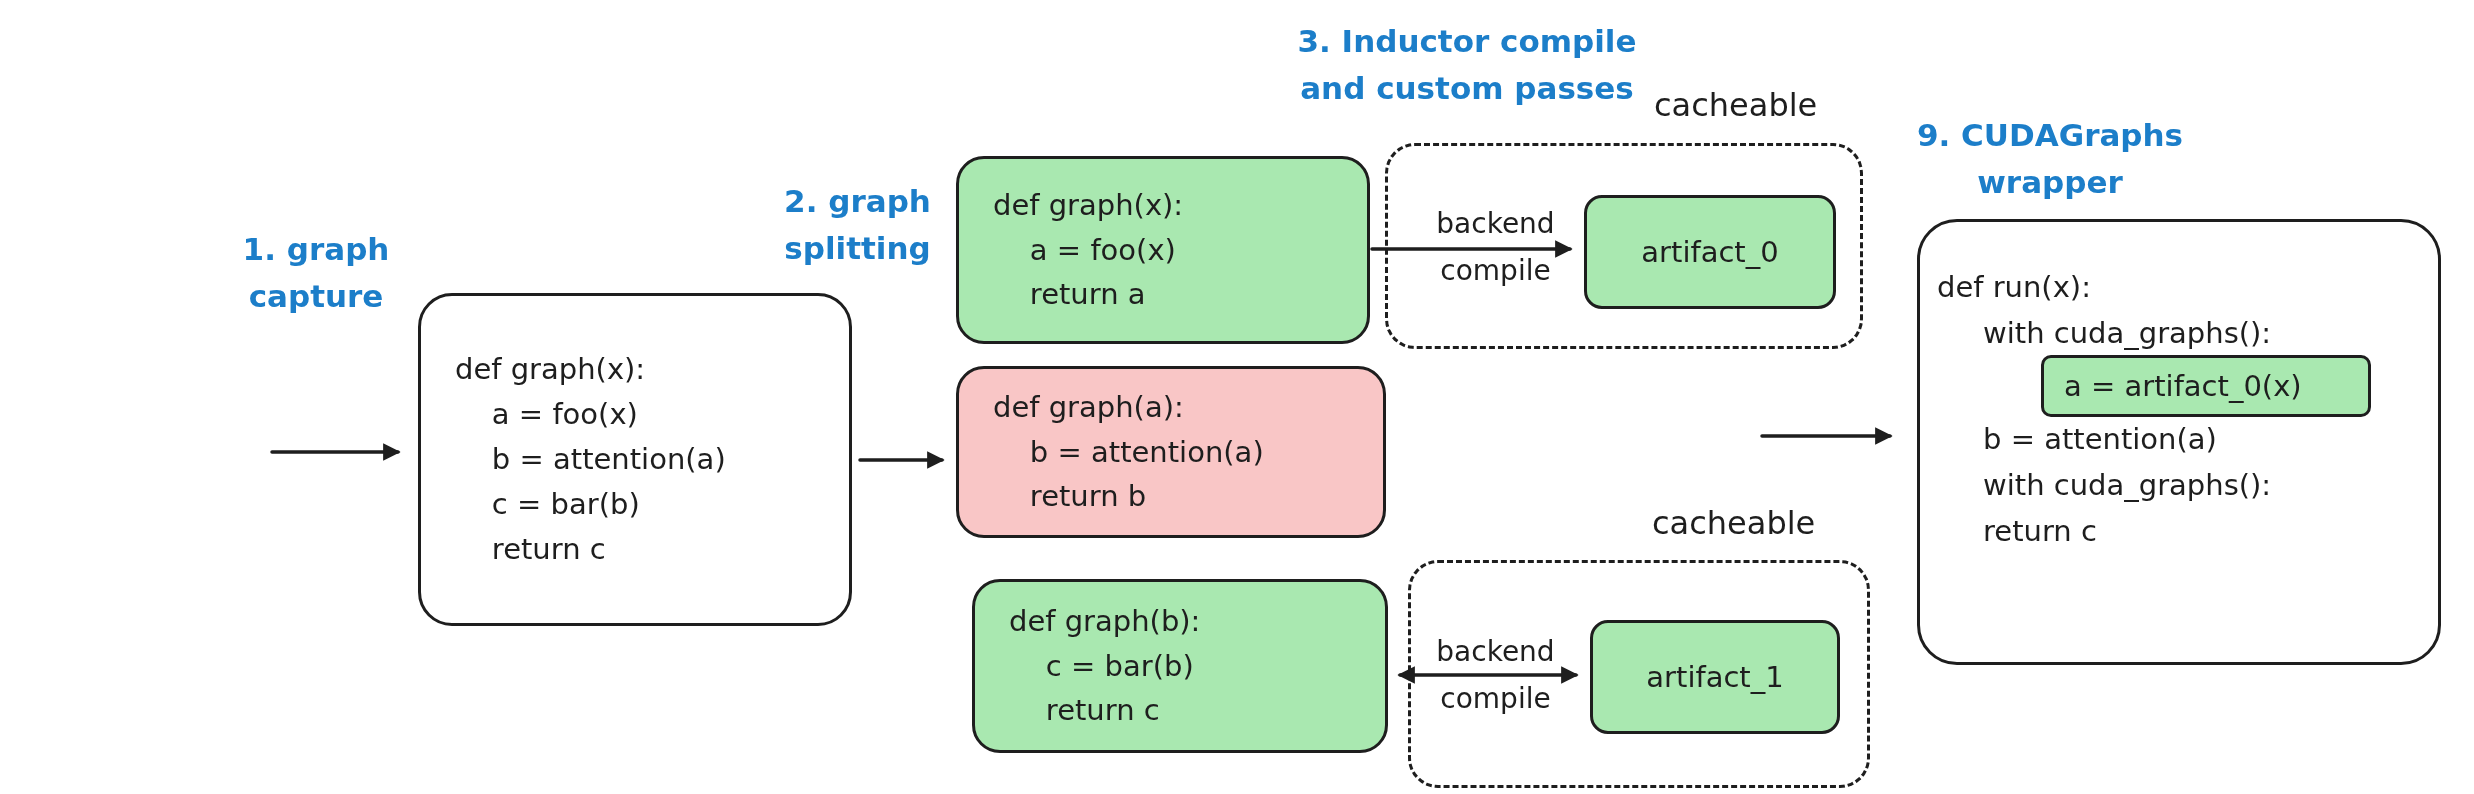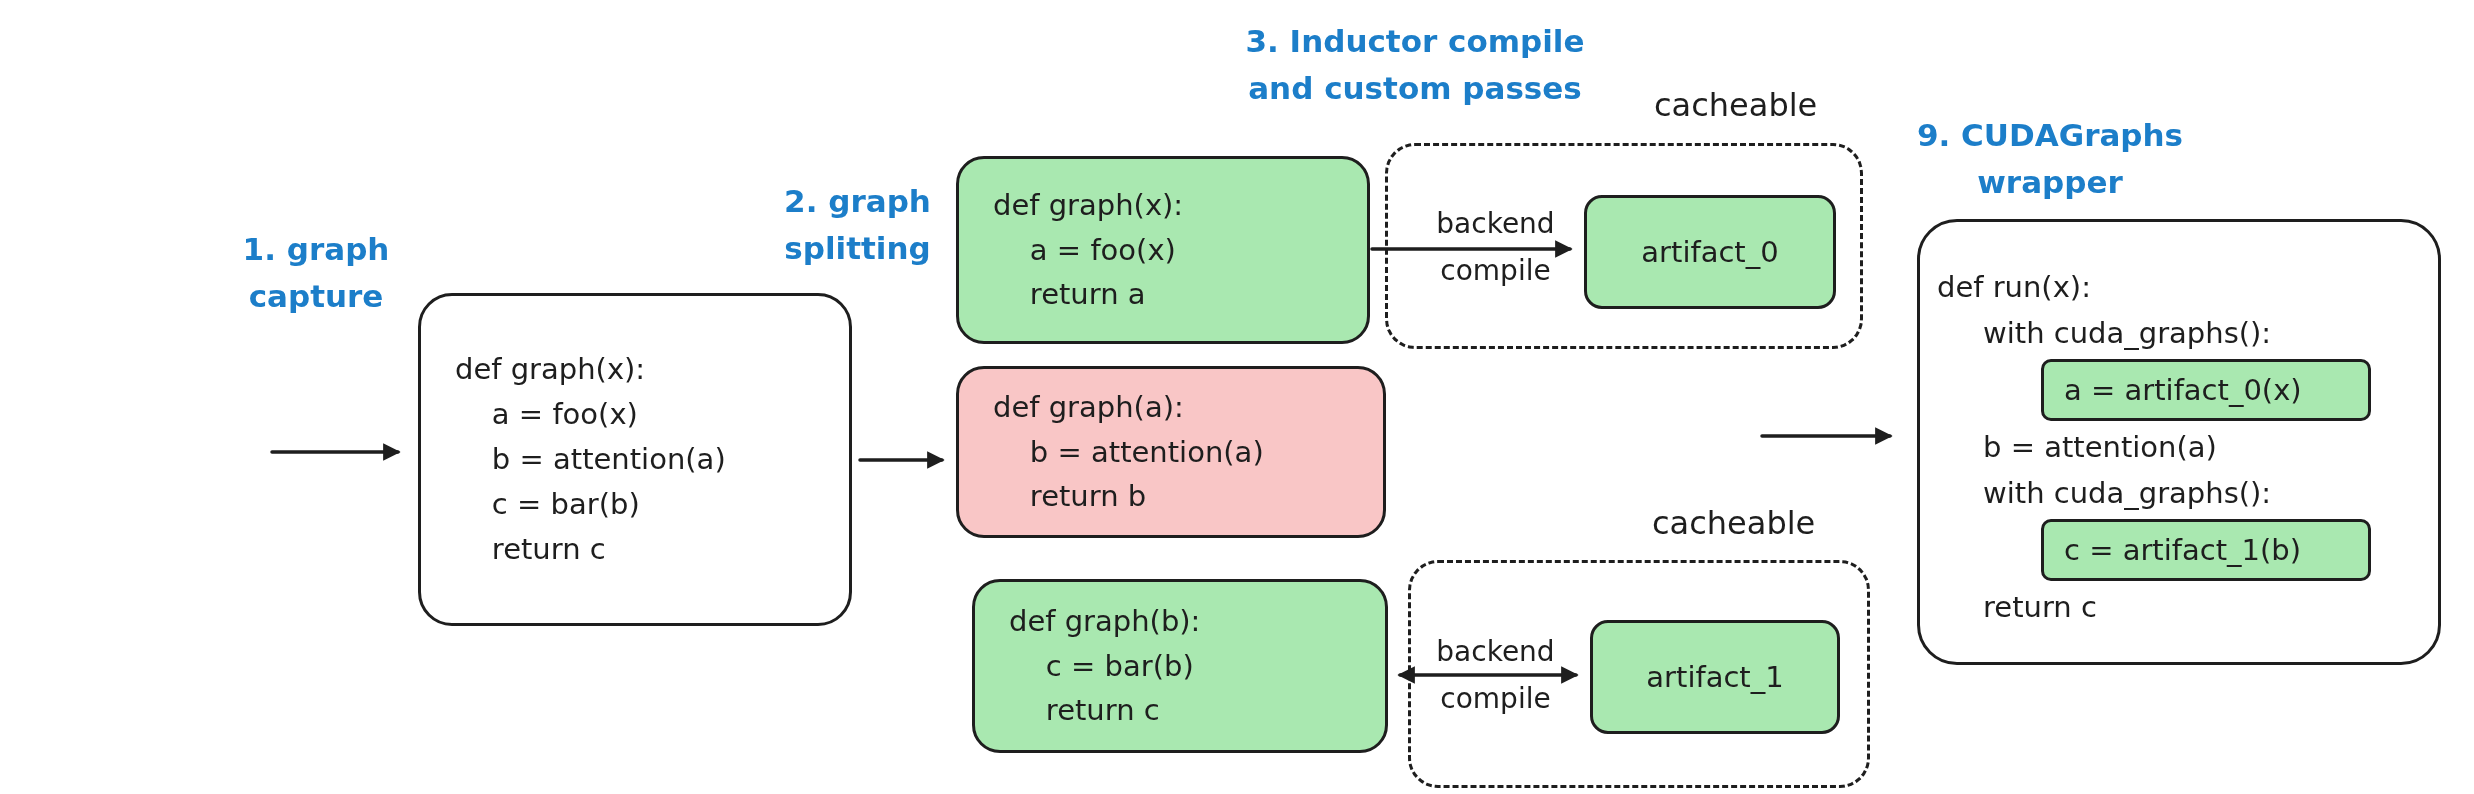--- a/index.html
+++ b/index.html
@@ -28,21 +28,21 @@
   .node.dashed{border:3px dashed var(--stroke);background:transparent;border-radius:30px;}
   .code{font-size:29px;line-height:1.55;white-space:pre;}
   .codebox{align-items:center;}
   .codebox .code{padding-left:34px;}
   .center-text{align-items:center;justify-content:center;text-align:center;}
   .bc-label{font-size:28px;line-height:47px;text-align:center;white-space:pre;}
   .artifact{border-radius:18px;font-size:29px;}
   .wrapper{border-radius:40px;}
   .wrap-inner{padding:42px 0 0 17px;display:flex;flex-direction:column;}
   .wline{display:flex;align-items:center;height:46px;}
-  .wline.tall{height:62px;margin:3px 0;}
+  .wline.tall{height:54px;margin:3px 0;}
   .ind0{padding-left:0;}
   .ind1{padding-left:46px;}
   .ind2{padding-left:104px;}
   .pill{
     display:inline-flex;align-items:center;background:var(--green);
     border:3px solid var(--stroke);border-radius:10px;
     padding:6px 20px;min-width:330px;box-sizing:border-box;
   }
   .arrows{position:absolute;left:0;top:0;z-index:5;pointer-events:none;}
   .arrows line{stroke:var(--stroke);stroke-width:3.5;stroke-linecap:round;}
@@ -50,21 +50,21 @@
 </style>
 </head>
 <body>
 
 <div class="canvas">
 
   <div class="abs step-label" style="left:231px;top:226px;width:170px;">1. graph
 capture</div>
   <div class="abs step-label" style="left:770px;top:178px;width:175px;">2. graph
 splitting</div>
-  <div class="abs step-label" style="left:1215px;top:18px;width:400px;">3. Inductor compile
+  <div class="abs step-label" style="left:1267px;top:18px;width:400px;">3. Inductor compile
 and custom passes</div>
   <div class="abs step-label" style="left:1895px;top:112px;width:310px;">9. CUDAGraphs
 wrapper</div>
 
 
   <div class="node codebox" style="left:418px;top:293px;width:434px;height:333px;border-radius:34px;">
     <span class="code">def graph(x):
     a = foo(x)
     b = attention(a)
     c = bar(b)
@@ -115,23 +115,20 @@
       </div>
       <div class="wline tall ind2">
         <span class="pill code">a = artifact_0(x)</span>
       </div>
       <div class="wline ind1">
         <span class="code">b = attention(a)</span>
       </div>
       <div class="wline ind1">
         <span class="code">with cuda_graphs():</span>
       </div>
-      <div class="wline tall ind2">
-        <span class="pill code">c = artifact_1(b)</span>
-      </div>
       <div class="wline ind1">
         <span class="code">return c</span>
       </div>
     </div>
   </div>
 
   <svg class="arrows" width="2474" height="794">
     <defs>
       <marker id="ah" viewBox="0 0 10 10" refX="8.5" refY="5" markerWidth="5" markerHeight="5" orient="auto-start-reverse">
         <path d="M0,0 L10,5 L0,10 z"></path>

